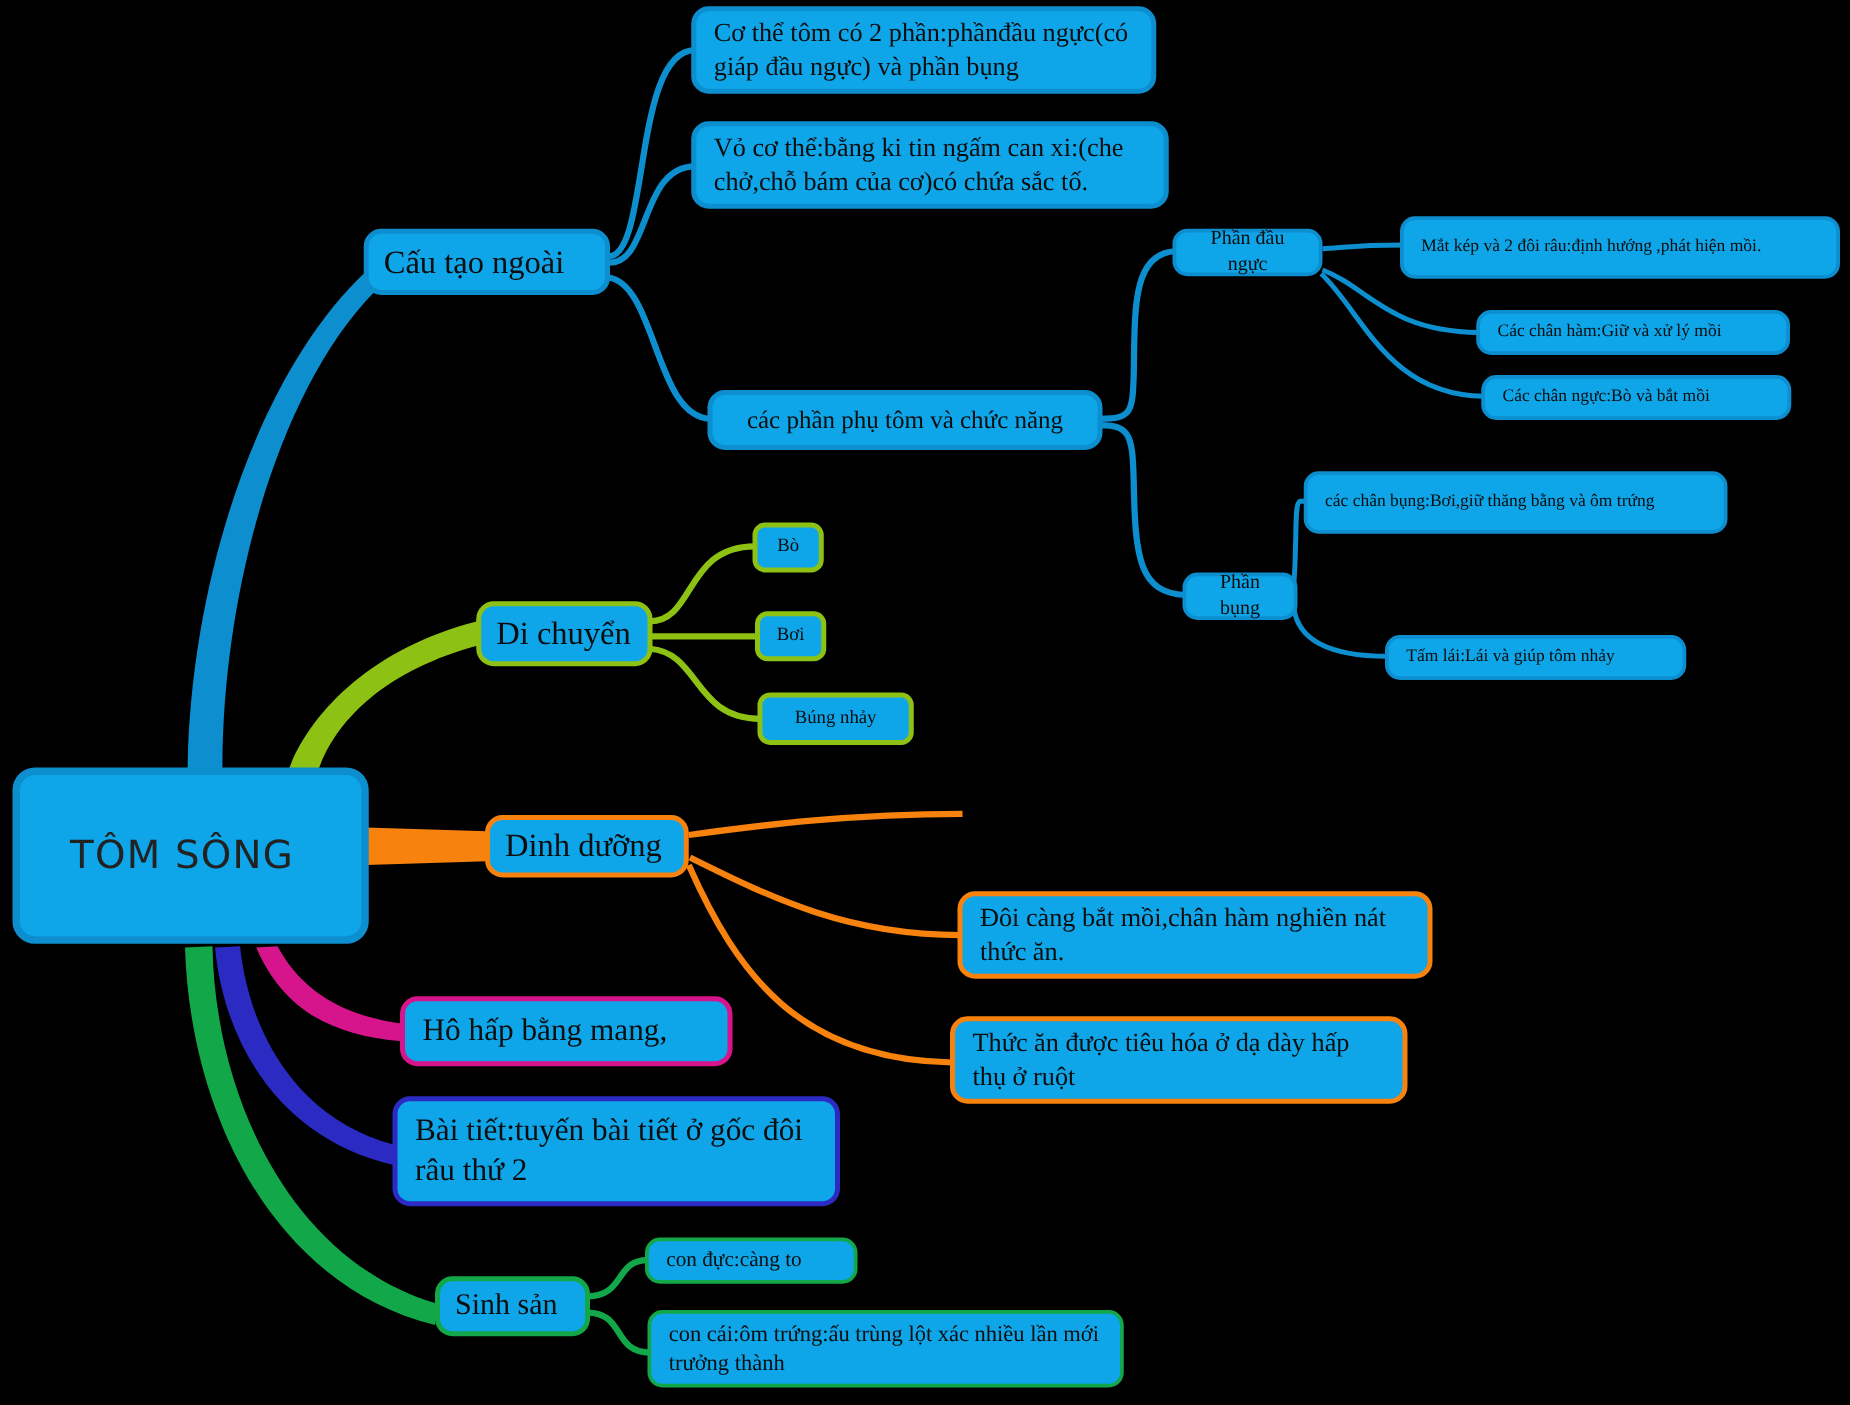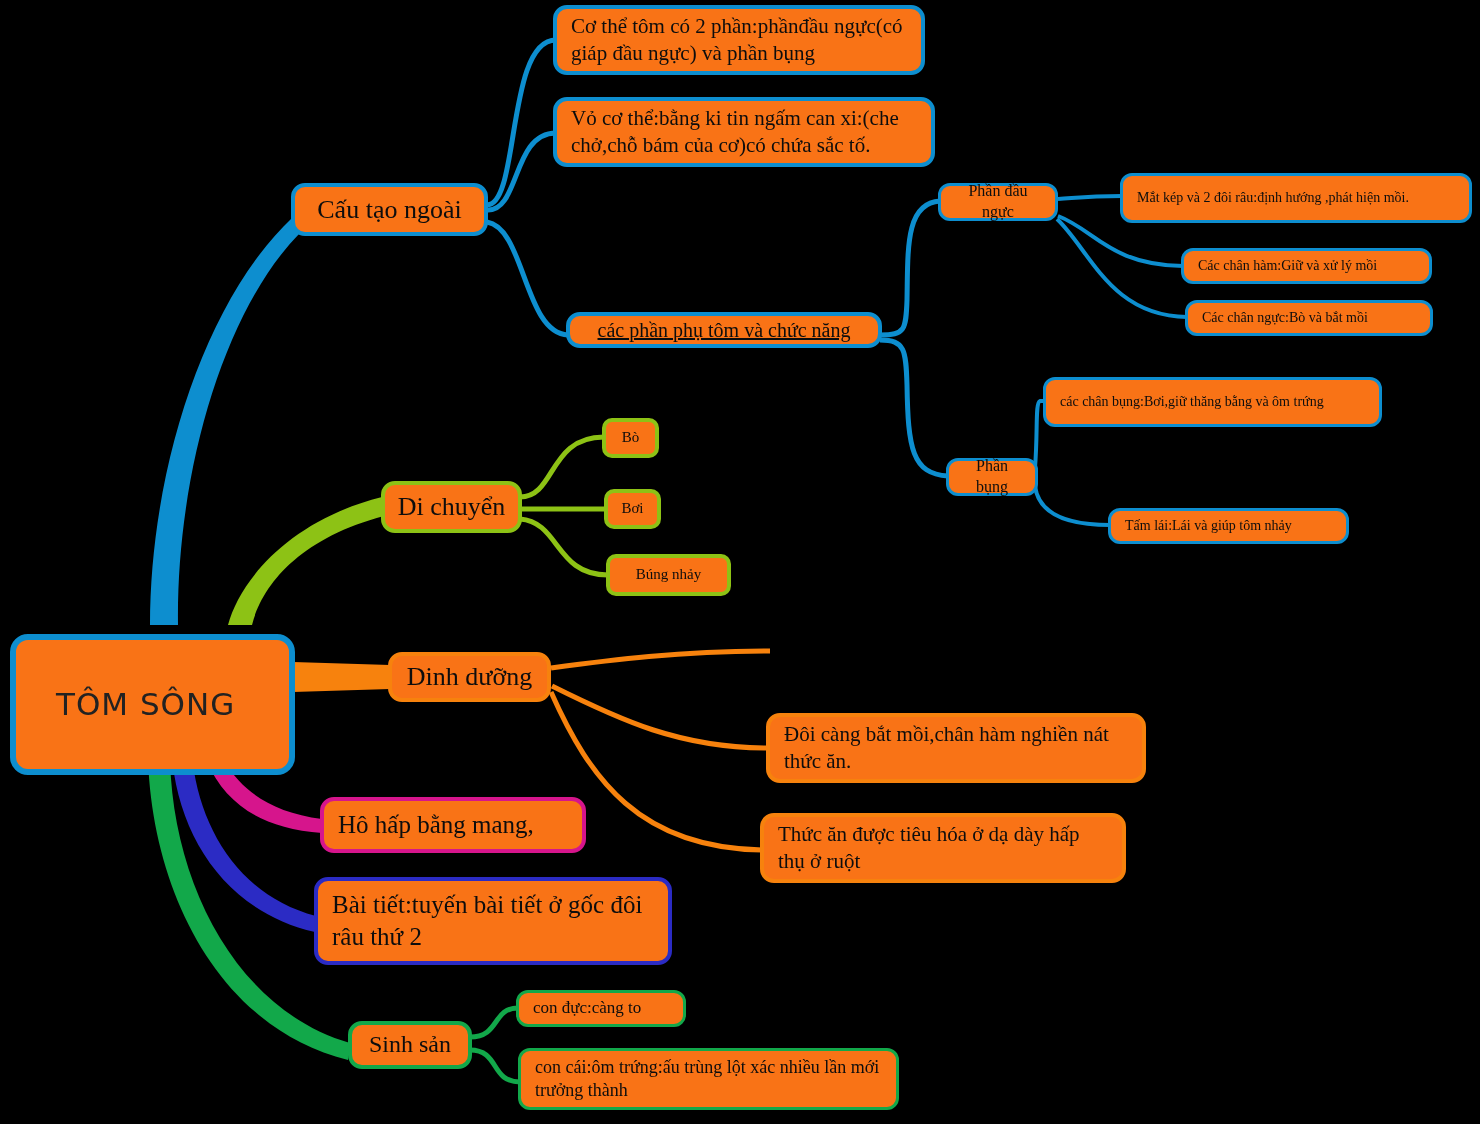--- a/index.html
+++ b/index.html
@@ -18,21 +18,21 @@
   #wires {
     position: absolute;
     left: 0; top: 0;
     width: 1480px;
     height: 1124px;
     pointer-events: none;
   }
   .node {
     position: absolute;
     box-sizing: border-box;
-    background: #f97316;
+    background: #0ea5e9;
     border-style: solid;
     border-radius: 14px;
     display: flex;
     align-items: center;
     color: #0d0d0d;
     line-height: 1.30;
     z-index: 5;
   }
   .node .txt {
     display: block;
@@ -42,28 +42,27 @@
   #node-center {
     border-width: 6px;
     border-color: #0d8ecf;
     border-radius: 18px;
     justify-content: flex-start;
     font-family: "DejaVu Sans", "Liberation Sans", sans-serif;
     font-size: 31px;
     letter-spacing: 1px;
     color: #222;
     padding-left: 40px;
-    margin-top: 20px;
   }
   
   .lvl1 {
     border-width: 4px;
     font-size: 26px;
     justify-content: center;
-    text-align: center;
+    text-align: left;
     padding: 4px 12px;
   }
   
   .leaf-lg {
     border-width: 4px;
     font-size: 21px;
     padding: 6px 14px;
     text-align: left;
   }
   .leaf-md {
@@ -159,21 +158,21 @@
   </div>
 
   <div class="node leaf-lg c-blue" style="left:553px; top:5px; width:372px; height:70px;">
     <span class="txt">Cơ thể tôm có 2 phần:phầnđầu ngực(có giáp đầu ngực) và phần bụng</span>
   </div>
 
   <div class="node leaf-lg c-blue" style="left:553px; top:97px; width:382px; height:70px;">
     <span class="txt">Vỏ cơ thể:bằng ki tin ngấm can xi:(che chở,chỗ bám của  cơ)có chứa sắc tố.</span>
   </div>
 
-  <div class="node leaf-md c-blue" style="left:566px; top:312px; width:316px; height:36px; justify-content:center; text-align:center;text-decoration:underline;">
+  <div class="node leaf-md c-blue" style="left:566px; top:312px; width:316px; height:48px; justify-content:center; text-align:center;">
     <span class="txt">các phần phụ tôm và chức năng</span>
   </div>
 
   <div class="node leaf-sm-c c-blue" style="left:938px; top:183px; width:120px; height:38px; font-size:16px;">
     <span class="txt">Phần đầu ngực</span>
   </div>
 
   <div class="node leaf-sm c-blue" style="left:1120px; top:173px; width:352px; height:50px;">
     <span class="txt">Mắt kép và 2 đôi râu:định hướng ,phát hiện mồi.</span>
   </div>

